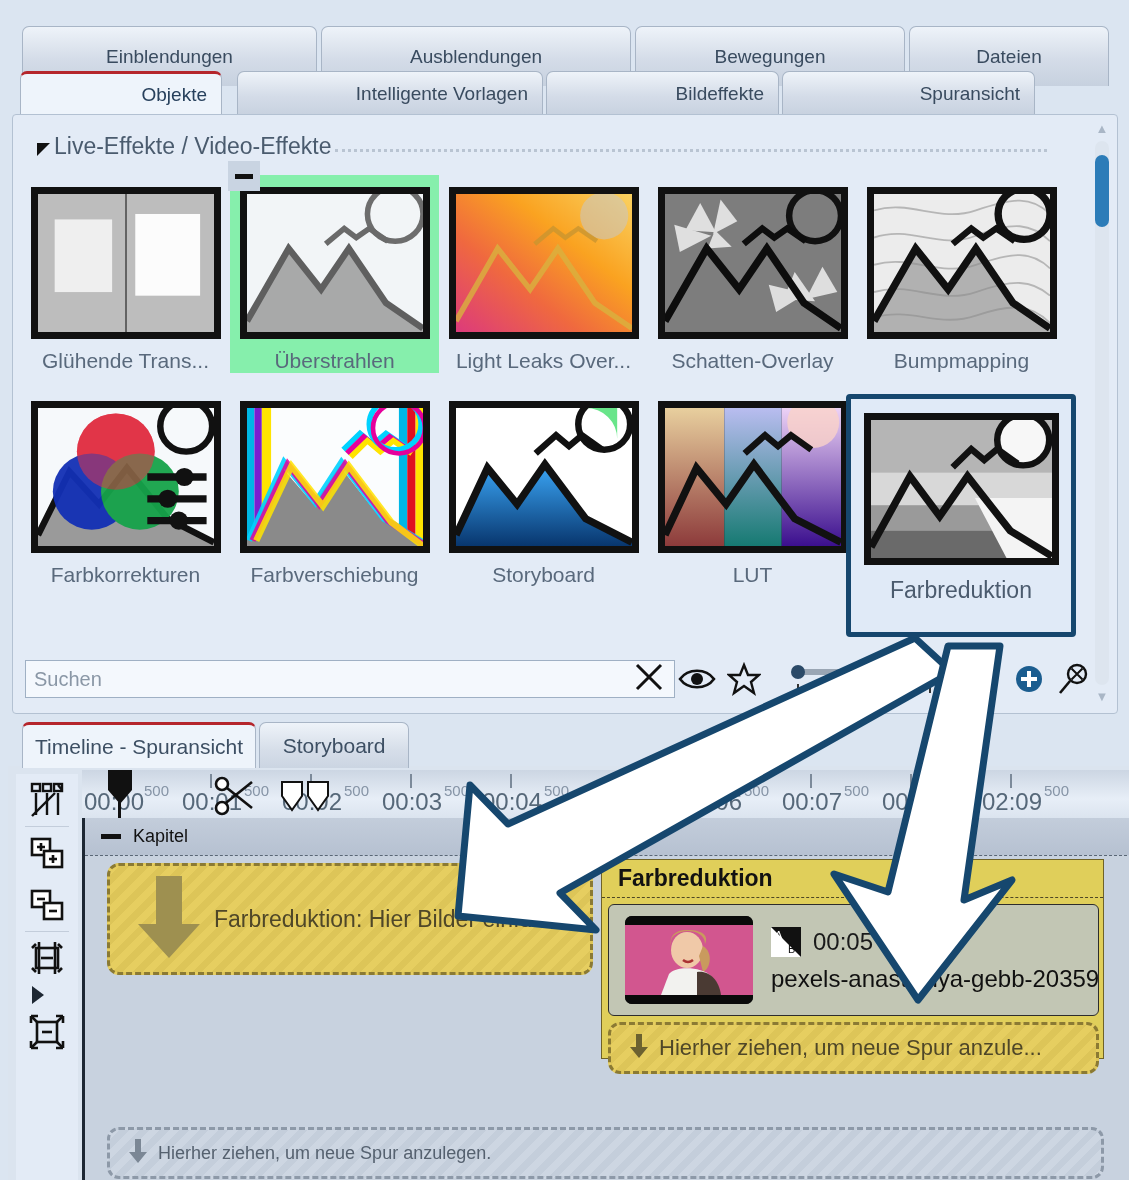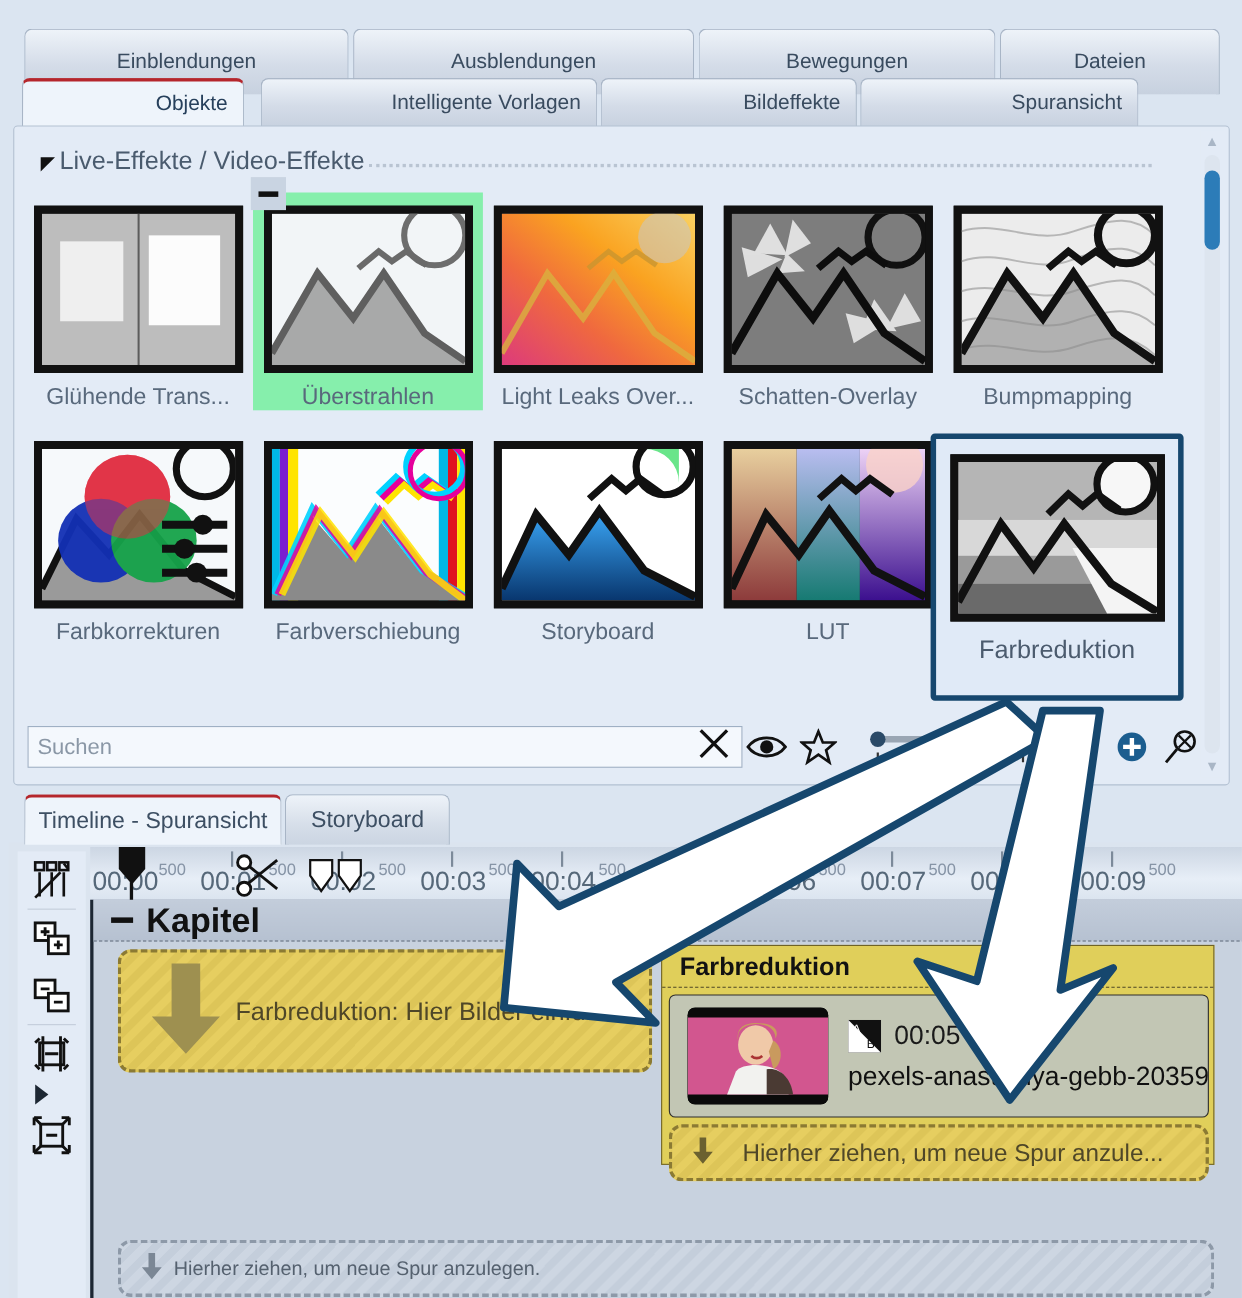--- a/index.html
+++ b/index.html
@@ -174,21 +174,21 @@
     border-left:3px solid #1d2733;
     box-sizing:border-box;
   }
   .chapter-bar{
     position:absolute;left:0;top:0;width:1047px;height:38px;
     background:linear-gradient(180deg,#c3cddb 0%,#b6c1d1 100%);
     border-bottom:1px dashed #5a6776;
     display:flex;align-items:center;gap:12px;padding-left:16px;box-sizing:border-box;
   }
   .chapter-minus{width:20px;height:5px;background:#111;}
-  .chapter-lbl{font-size:31px;font-weight:bold;color:#111;}
+  .chapter-lbl{font-size:18px;font-weight:normal;color:#111;}
 
   .track-area{position:absolute;left:0;top:39px;width:1047px;height:327px;}
 
   .drop-clip{
     position:absolute;left:22px;top:6px;width:486px;height:112px;
     background:repeating-linear-gradient(135deg,#e6ce60 0 7px,#ddc558 7px 14px);
     border:3px dashed #8b7a33;border-radius:12px;
     box-sizing:border-box;
     display:flex;align-items:center;
   }
@@ -218,21 +218,21 @@
   }
   .fx-meta{margin-left:18px;display:flex;flex-direction:column;gap:8px;overflow:hidden;}
   .fx-dur{display:flex;align-items:center;gap:12px;font-size:24px;color:#1a1a1a;}
   .ab-ico{width:30px;height:30px;flex:0 0 auto;}
   .fx-name{font-size:24px;color:#101010;white-space:nowrap;}
 
   .fx-newtrack{
     position:absolute;left:6px;top:162px;width:491px;height:52px;
     background:repeating-linear-gradient(135deg,#e6ce60 0 7px,#ddc558 7px 14px);
     border:3px dashed #8b7a33;border-radius:12px;box-sizing:border-box;
-    display:flex;align-items:center;gap:26px;padding-left:18px;
+    display:flex;align-items:center;gap:10px;padding-left:18px;
   }
   .fx-newtrack .nt-text{font-size:22px;color:#4f4728;white-space:nowrap;overflow:hidden;text-overflow:ellipsis;}
 
   .newtrack-bottom{
     position:absolute;left:22px;top:270px;width:997px;height:52px;
     background:repeating-linear-gradient(135deg,#cdd6e2 0 7px,#c4cedb 7px 14px);
     border:3px dashed #8d99a8;border-radius:12px;box-sizing:border-box;
     display:flex;align-items:center;gap:10px;padding-left:18px;
   }
   .newtrack-bottom .nt-text{font-size:18px;color:#55616f;white-space:nowrap;}
@@ -676,21 +676,21 @@
         <div class="tick" style="left:628px"></div>
           <div class="tick-lbl" style="left:600px">00:06</div>
           <div class="tick-500" style="left:662px">500</div>
         <div class="tick" style="left:728px"></div>
           <div class="tick-lbl" style="left:700px">00:07</div>
           <div class="tick-500" style="left:762px">500</div>
         <div class="tick" style="left:828px"></div>
           <div class="tick-lbl" style="left:800px">00:08</div>
           <div class="tick-500" style="left:862px">500</div>
         <div class="tick" style="left:928px"></div>
-          <div class="tick-lbl" style="left:900px">00:09</div>
+          <div class="tick-lbl" style="left:900px">02:09</div>
           <div class="tick-500" style="left:962px">500</div>
 
         <div class="playhead">
           <svg width="36" height="56" viewBox="0 0 36 56">
               <path d="M6 2 L30 2 L30 26 L18 40 L6 26 Z" fill="#111"></path>
               <rect x="16" y="38" width="3" height="18" fill="#111"></rect>
             </svg>
         </div>
         <div class="scissors">
           <svg width="48" height="42" viewBox="0 0 48 42">

